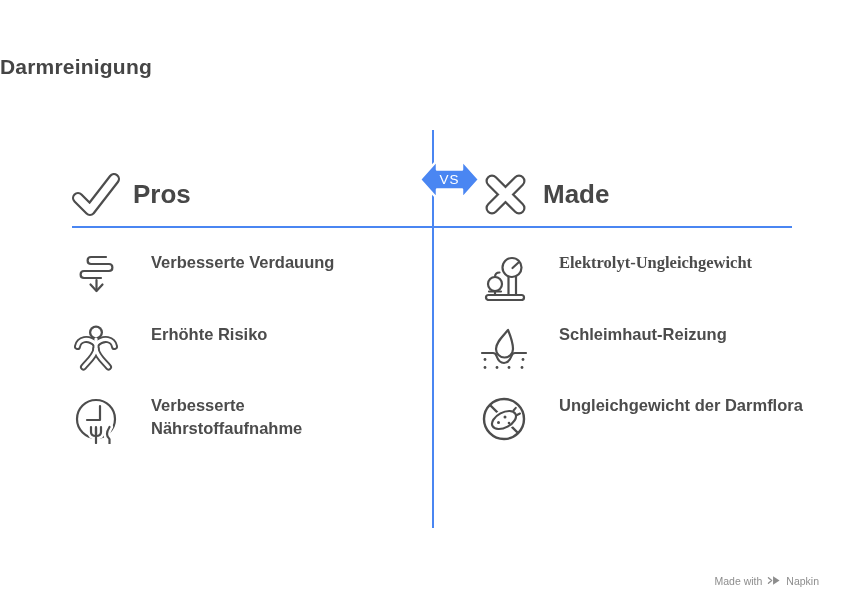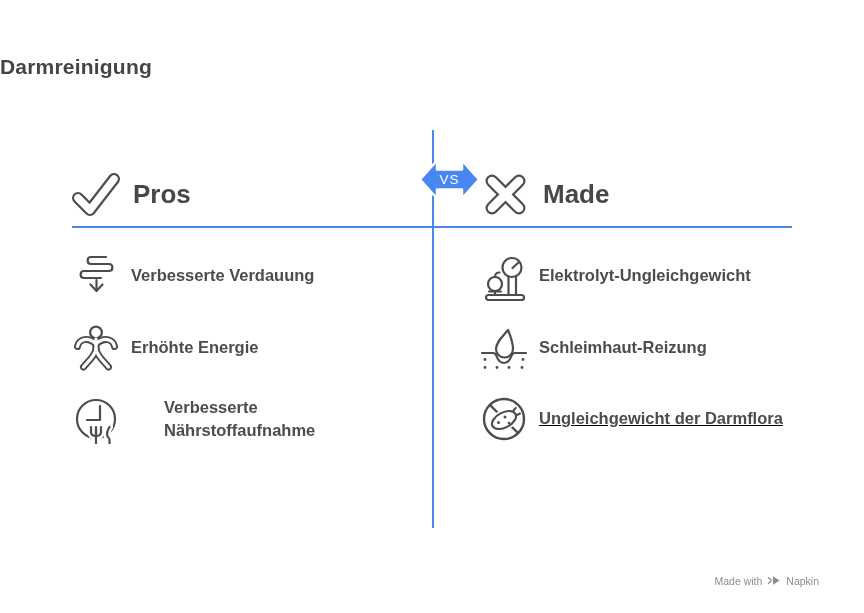--- a/index.html
+++ b/index.html
@@ -22,33 +22,33 @@
     color:#ffffff; font-size:13.5px; font-weight:400; letter-spacing:1px; padding-bottom:1px;
   }
 
   .col-header { position:absolute; top:168px; display:flex; align-items:center; gap:11px; }
   .pros-header { left:69px; }
   .cons-header { left:479px; }
   .hicon { width:53px; height:53px; flex:0 0 auto; }
   .hicon svg { width:100%; height:100%; display:block; }
   .htext { font-size:26px; font-weight:700; color:#474747; }
 
-  .item-row { position:absolute; display:flex; align-items:center; gap:10px; }
+  .item-row { position:absolute; display:flex; gap:30px; }
   .icon-box { width:50px; height:50px; flex:0 0 auto; }
   .icon-box svg { width:100%; height:100%; display:block; }
   .item-label { font-size:16.5px; font-weight:600; color:#4c4c4c; line-height:1.42; }
-  .narrow-pros { max-width:205px;margin-left:33px; }
+  .narrow-pros { max-width:205px; }
   .narrow-cons { max-width:250px; }
 
   .row-p0 { left:71px;  top:251px; }
   .row-p1 { left:71px;  top:323px; }
   .row-p2 { left:71px;  top:394px; }
-  .row-c0 { left:479px; top:251px; }
+  .row-c0 { left:479px; top:251px;font-family:Liberation Serif, serif; }
   .row-c1 { left:479px; top:323px; }
-  .row-c2 { left:479px; top:394px;text-decoration:underline; }
+  .row-c2 { left:479px; top:394px; }
   .row-c3 { left:479px; top:466px; }
 
   .watermark {
     position:absolute; right:45px; bottom:26px; display:flex; align-items:flex-end; gap:5px;
     font-size:10.5px; color:#8d8d8d; text-decoration:none; cursor:pointer;
   }
   .watermark .brand { font-weight:400; }
   .napkin-logo { width:14px; height:13px; display:block; }
 </style>
 </head>
@@ -115,21 +115,21 @@
         <circle cx="25" cy="9.5" r="4.7" fill="#ffffff"></circle>
         <g fill="none" stroke="#ffffff" stroke-width="3.2" stroke-linecap="round">
           <path d="M25 16 V26"></path>
           <path d="M25 21 C17 13.5 8 16 6.5 23.5"></path>
           <path d="M25 21 C33 13.5 42 16 43.5 23.5"></path>
           <path d="M25 26 C24 33 17.5 38 12.5 44"></path>
           <path d="M25 26 C26 33 32.5 38 37.5 44"></path>
         </g>
       </svg>
     </span>
-    <span class="item-label">Erhöhte Energie</span>
+    <span class="item-label">Erhöhte Risiko</span>
   </div>
 
   <div class="item-row row-p2">
     <span class="icon-box">
       <svg viewBox="0 0 50 50">
         <circle cx="25" cy="25" r="19" fill="none" stroke="#4d4d4d" stroke-width="2.2"></circle>
         <path d="M29 12 V26 H16" fill="none" stroke="#4d4d4d" stroke-width="2.2" stroke-linecap="round" stroke-linejoin="round"></path>
         <g fill="none" stroke="#ffffff" stroke-width="7" stroke-linecap="round" stroke-linejoin="round">
           <path d="M25 34 V49"></path>
           <path d="M20 33 V38 Q20 42 25 42 Q30 42 30 38 V33"></path>

